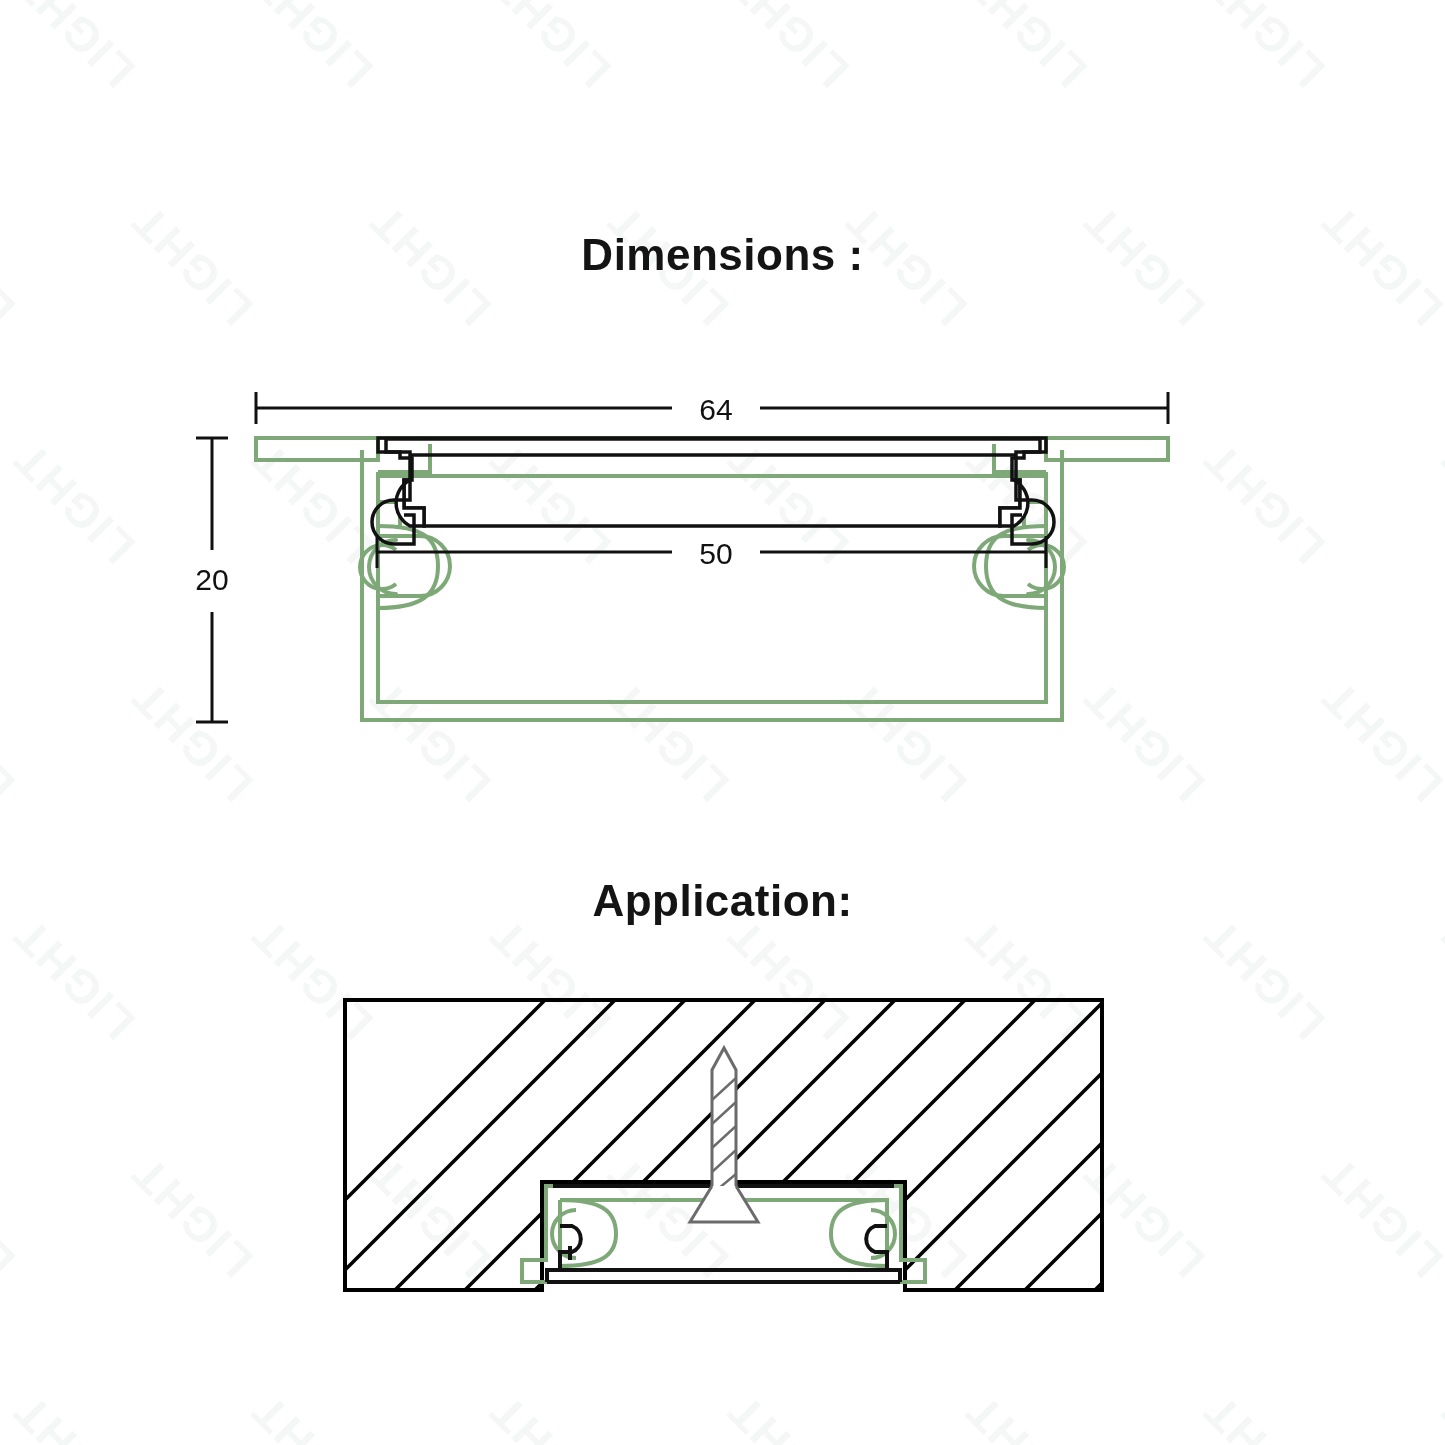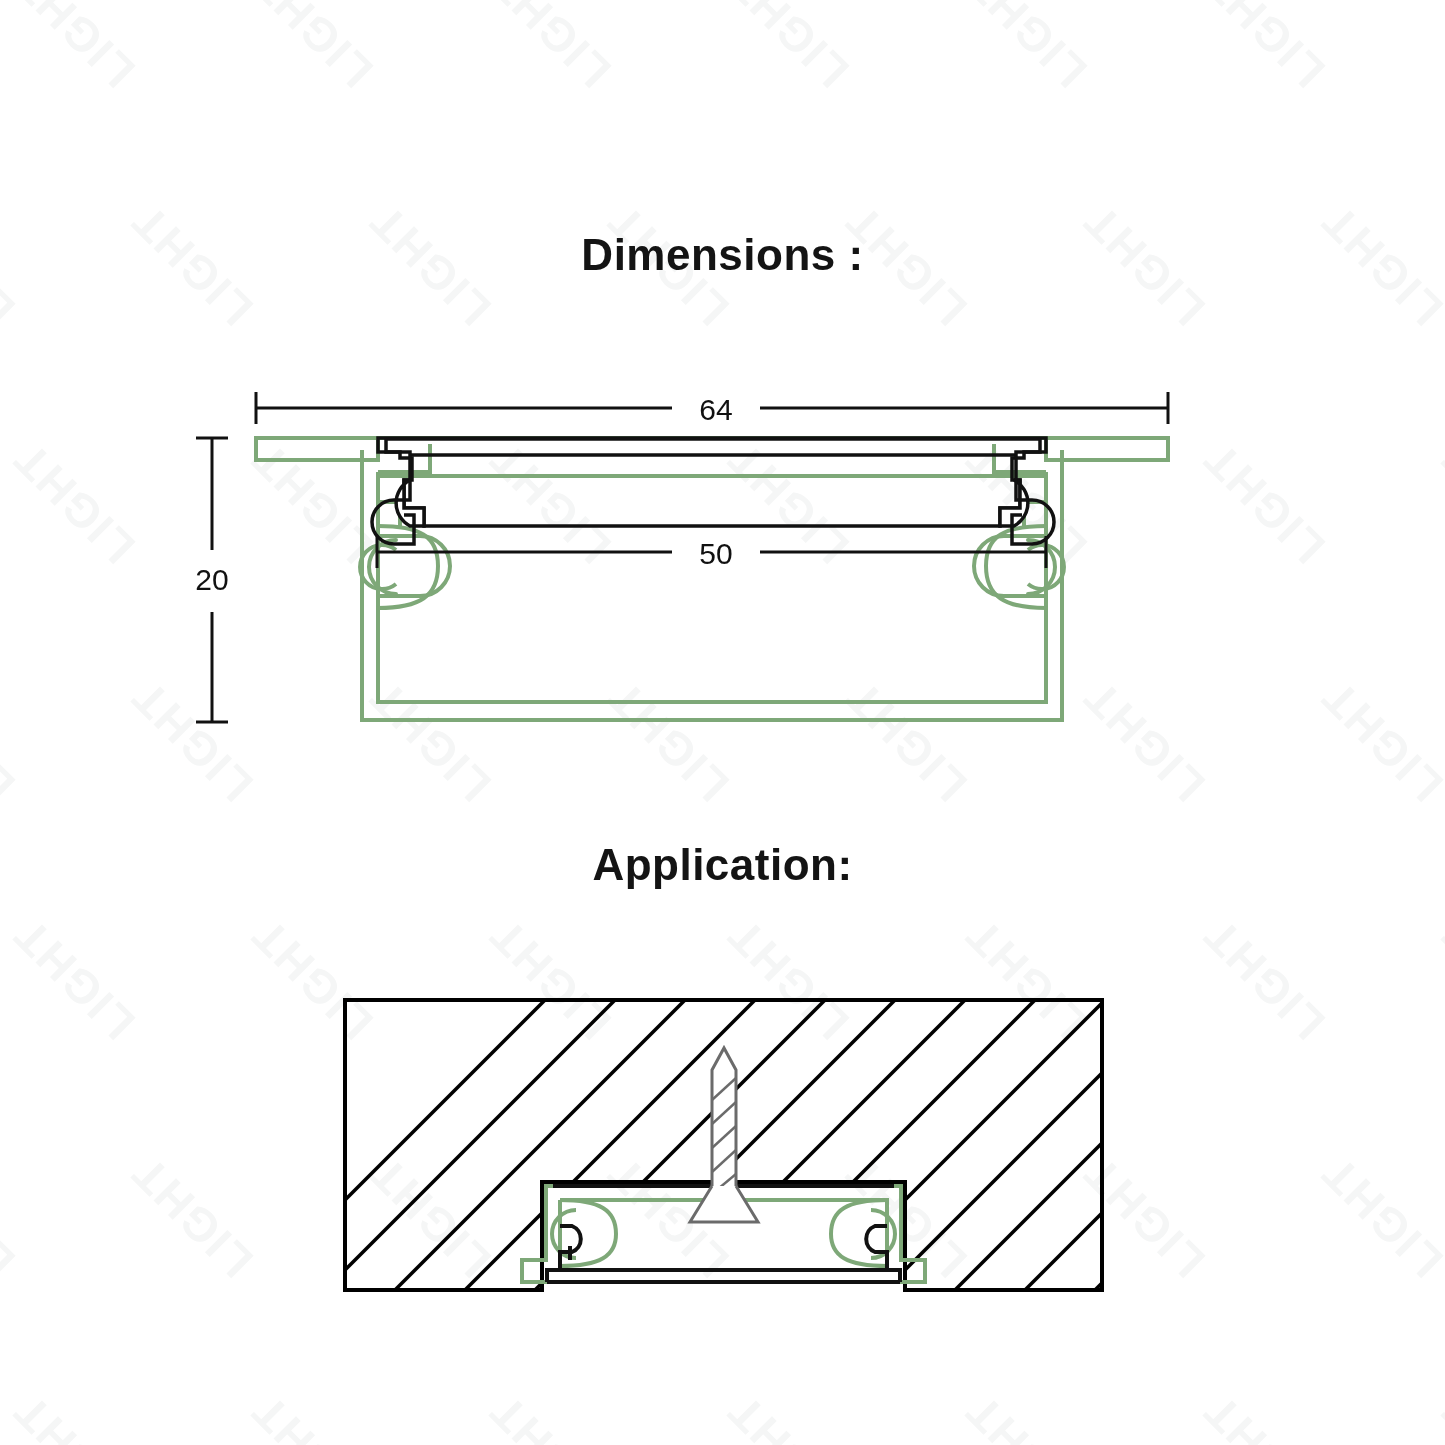--- a/index.html
+++ b/index.html
@@ -39,21 +39,21 @@
     width: 100%;
     text-align: center;
     font-family: "Liberation Sans", sans-serif;
     font-weight: 700;
     font-size: 44px;
     letter-spacing: 0.5px;
     color: #141414;
     z-index: 3;
   }
   #title-dimensions { top: 230px; }
-  #title-application { top: 840px; }
+  #title-application { top: 876px; }
 
   
   .drawing {
     position: absolute;
     left: 0;
     z-index: 2;
   }
   #svg-dimensions { top: 340px; }
   #svg-application { top: 960px; }
 

